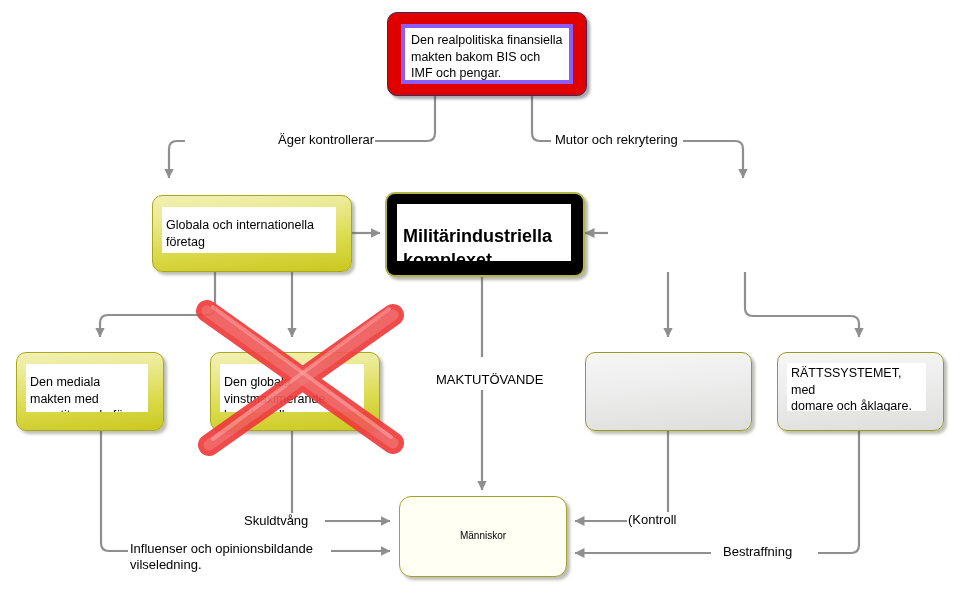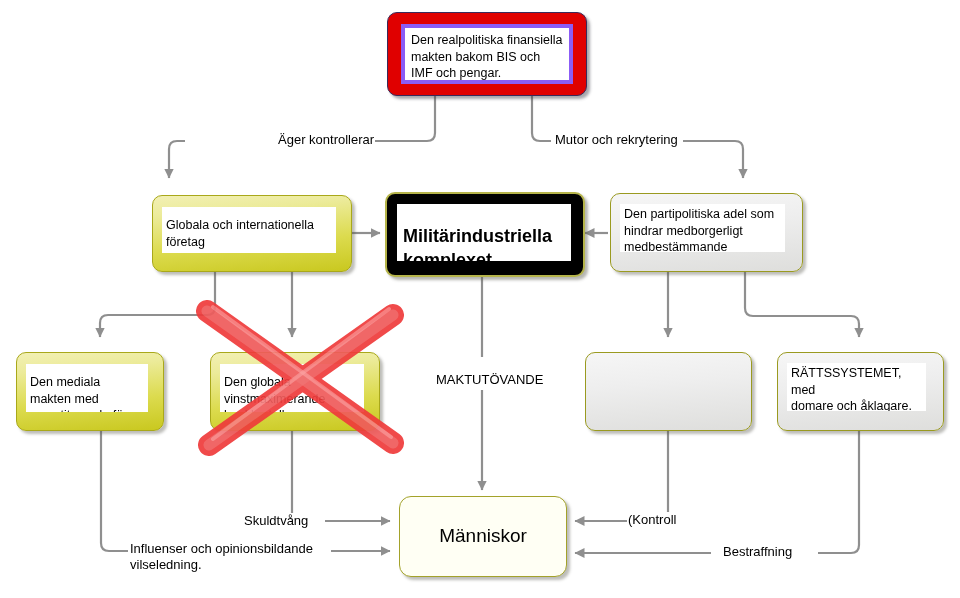--- a/index.html
+++ b/index.html
@@ -44,21 +44,21 @@
                 box-shadow:3px 3px 3px rgba(90,90,80,.45);}
   .n-blk .inner{left:12px;top:12px;right:14px;bottom:16px;border:0;}
   .n-blk .txt{padding:20px 6px;font-size:18px;line-height:24px;font-weight:bold;}
 
   
   .n-plain .shell{background:#fffff4;border:1.5px solid #a3a22a;
                   border-radius:12px;
                   box-shadow:3px 3px 3px rgba(90,90,80,.40);}
   .n-plain .center{position:absolute;left:0;top:0;width:100%;height:100%;
                    display:flex;align-items:center;justify-content:center;}
-  .n-plain .txt{font-size:19px;}
+  .n-plain .txt{font-size:10px;}
 
   
   .elabel{position:absolute;font-size:13px;line-height:16px;color:#000;
           background:#fff;white-space:pre-line;padding:0 1px;}
 
   
   #redx{position:absolute;left:193px;top:293px;width:215px;height:165px;
         pointer-events:none;}
 </style>
 </head>
@@ -127,28 +127,20 @@
   </div>
 
   <div class="node n-blk" style="left:385px;top:192px;width:200px;height:85px;">
     <div class="shell"></div>
     <div class="inner">
       <div class="txt">Militärindustriella
 komplexet</div>
     </div>
   </div>
 
-  <div class="node n-gry" style="left:610px;top:193px;width:193px;height:79px;">
-    <div class="shell"></div>
-    <div class="inner">
-      <div class="txt">Den partipolitiska adel som
-hindrar medborgerligt
-medbestämmande</div>
-    </div>
-  </div>
 
   <div class="node n-yel" style="left:16px;top:352px;width:148px;height:79px;">
     <div class="shell"></div>
     <div class="inner">
       <div class="txt">Den mediala makten med
 presstituerade för att styr
 opinionsbildning</div>
     </div>
   </div>
 

